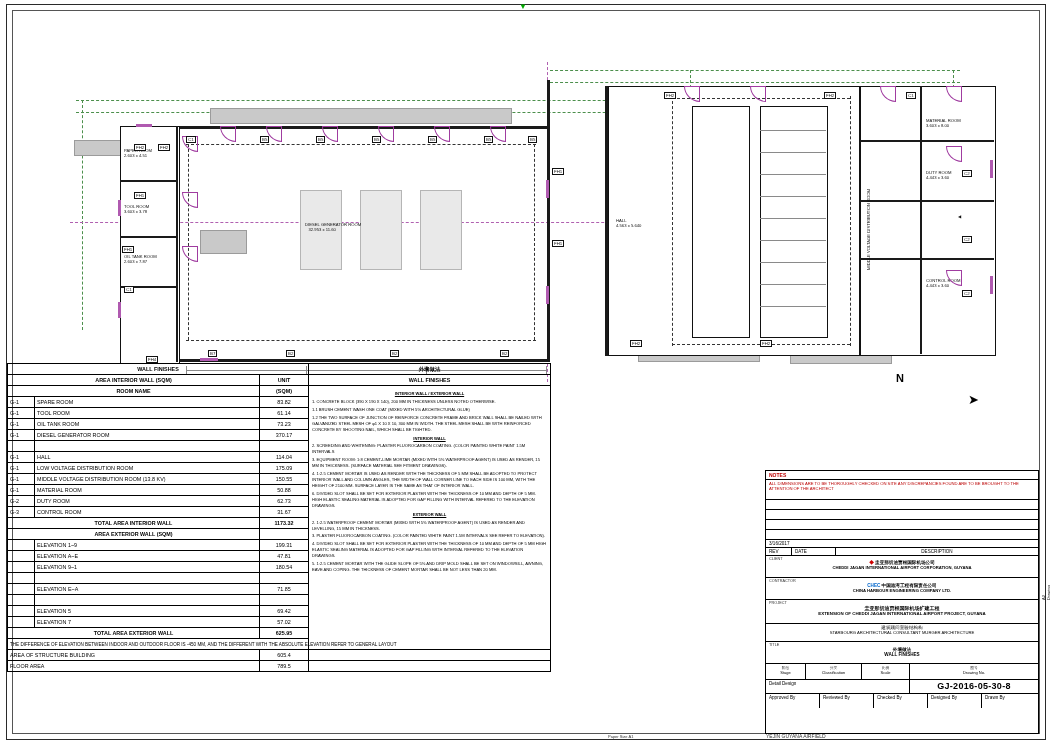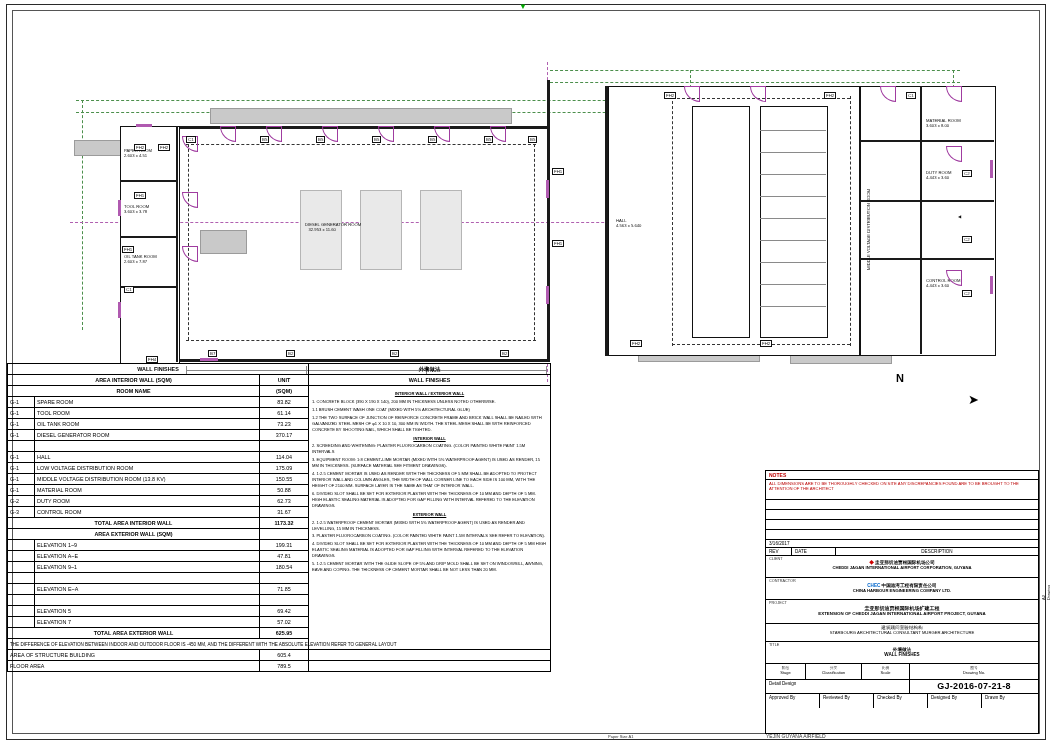--- a/index.html
+++ b/index.html
@@ -435,21 +435,21 @@
         <div class="cen lbl">比例</div>
         <div class="cen" style="font-size:4px;">Scale</div>
       </div>
       <div style="flex:1;">
         <div class="cen lbl">图号</div>
         <div class="cen" style="font-size:4px;">Drawing  No.</div>
       </div>
     </div>
     <div class="tbgrid tbrow" style="padding:0;height:14px;">
       <div style="width:144px;">Detail Design</div>
-      <div style="flex:1;text-align:center;" class="bigno">GJ-2016-07-21-8</div>
+      <div style="flex:1;text-align:center;" class="bigno">GJ-2016-05-30-8</div>
     </div>
     <div class="tbgrid" style="height:14px;">
       <div style="width:54px;">Approved By</div>
       <div style="width:54px;">Reviewed By</div>
       <div style="width:54px;">Checked By</div>
       <div style="width:54px;">Designed By</div>
       <div style="flex:1;">Drawn By</div>
     </div>
   </div>
 

